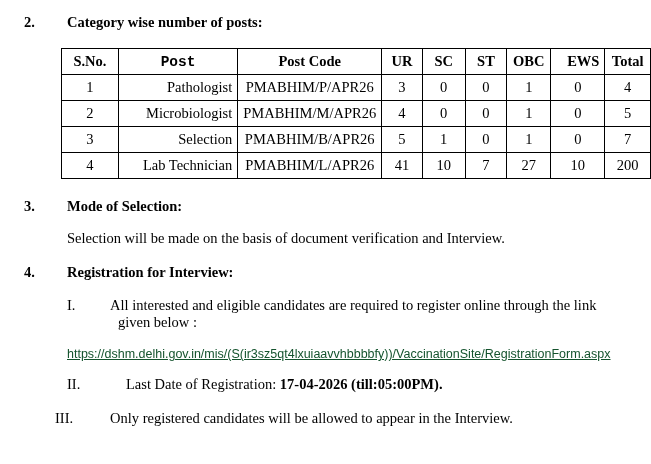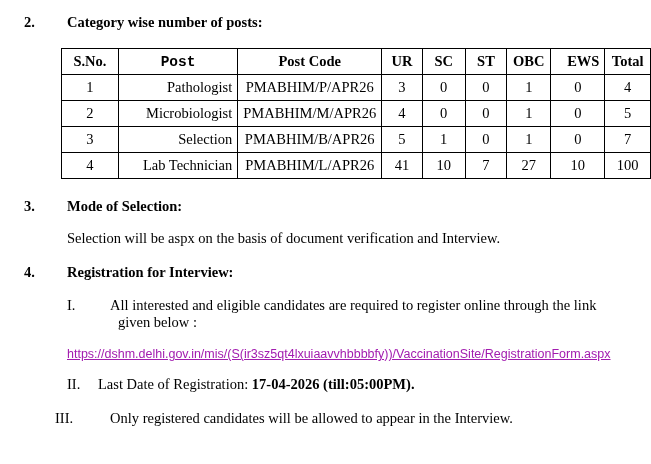--- a/index.html
+++ b/index.html
@@ -14,21 +14,21 @@
       position: absolute; left: 61px; top: 48px;
       border-collapse: collapse; font-size: 14.5px;
     }
     table.posts th, table.posts td {
       border: 1px solid #000; height: 25px; padding: 0 5px; text-align: center; margin-top: 40px;
     }
     table.posts th { font-weight: bold; }
     table.posts td.left { text-align: right; }
     a.link {
       font-family: "Liberation Sans", sans-serif; font-size: 12.5px;
-      color: #a21caf; text-decoration: underline;
+      color: #14532d; text-decoration: underline;
     }
     .b { font-weight: bold; }
   </style>
 </head>
 <body>
 
 <div class="abs num" style="left:24px; top:14px;">2.</div>
 <div class="abs heading" style="left:67px; top:14px;">Category wise number of posts:</div>
 
 <table class="posts">
@@ -81,39 +81,39 @@
     </tr>
     <tr>
       <td>4</td>
       <td class="left">Lab Technician</td>
       <td>PMABHIM/L/APR26</td>
       <td>41</td>
       <td>10</td>
       <td>7</td>
       <td>27</td>
       <td>10</td>
-      <td>100</td>
+      <td>200</td>
     </tr>
   </tbody>
 </table>
 
 <div class="abs num" style="left:24px; top:198px;">3.</div>
 <div class="abs heading" style="left:67px; top:198px;">Mode of Selection:</div>
-<div class="abs" style="left:67px; top:230px;">Selection will be aspx on the basis of document verification and Interview.</div>
+<div class="abs" style="left:67px; top:230px;">Selection will be made on the basis of document verification and Interview.</div>
 
 <div class="abs num" style="left:24px; top:264px;">4.</div>
 <div class="abs heading" style="left:67px; top:264px;">Registration for Interview:</div>
 
 <div class="abs" style="left:67px; top:297px;">I.</div>
 <div class="abs" style="left:110px; top:297px;">All interested and eligible candidates are required to register online through the link</div>
 <div class="abs" style="left:110px; top:314px;margin-left:8px;">given below :</div>
 
 <div class="abs" style="left:67px; top:345px;">
   <a class="link" href="#">https://dshm.delhi.gov.in/mis/(S(ir3sz5qt4lxuiaavvhbbbbfy))/VaccinationSite/RegistrationForm.aspx</a>
 </div>
 
 <div class="abs" style="left:67px; top:376px;">II.</div>
-<div class="abs" style="left:98px; top:376px;">
+<div class="abs" style="left:126px; top:376px;">
   <span>Last Date of Registration: </span><span class="b">17-04-2026 (till:05:00PM).</span>
 </div>
 
 <div class="abs" style="left:55px; top:410px;">III.</div>
 <div class="abs" style="left:110px; top:410px;">Only registered candidates will be allowed to appear in the Interview.</div>
 
 </body></html>

